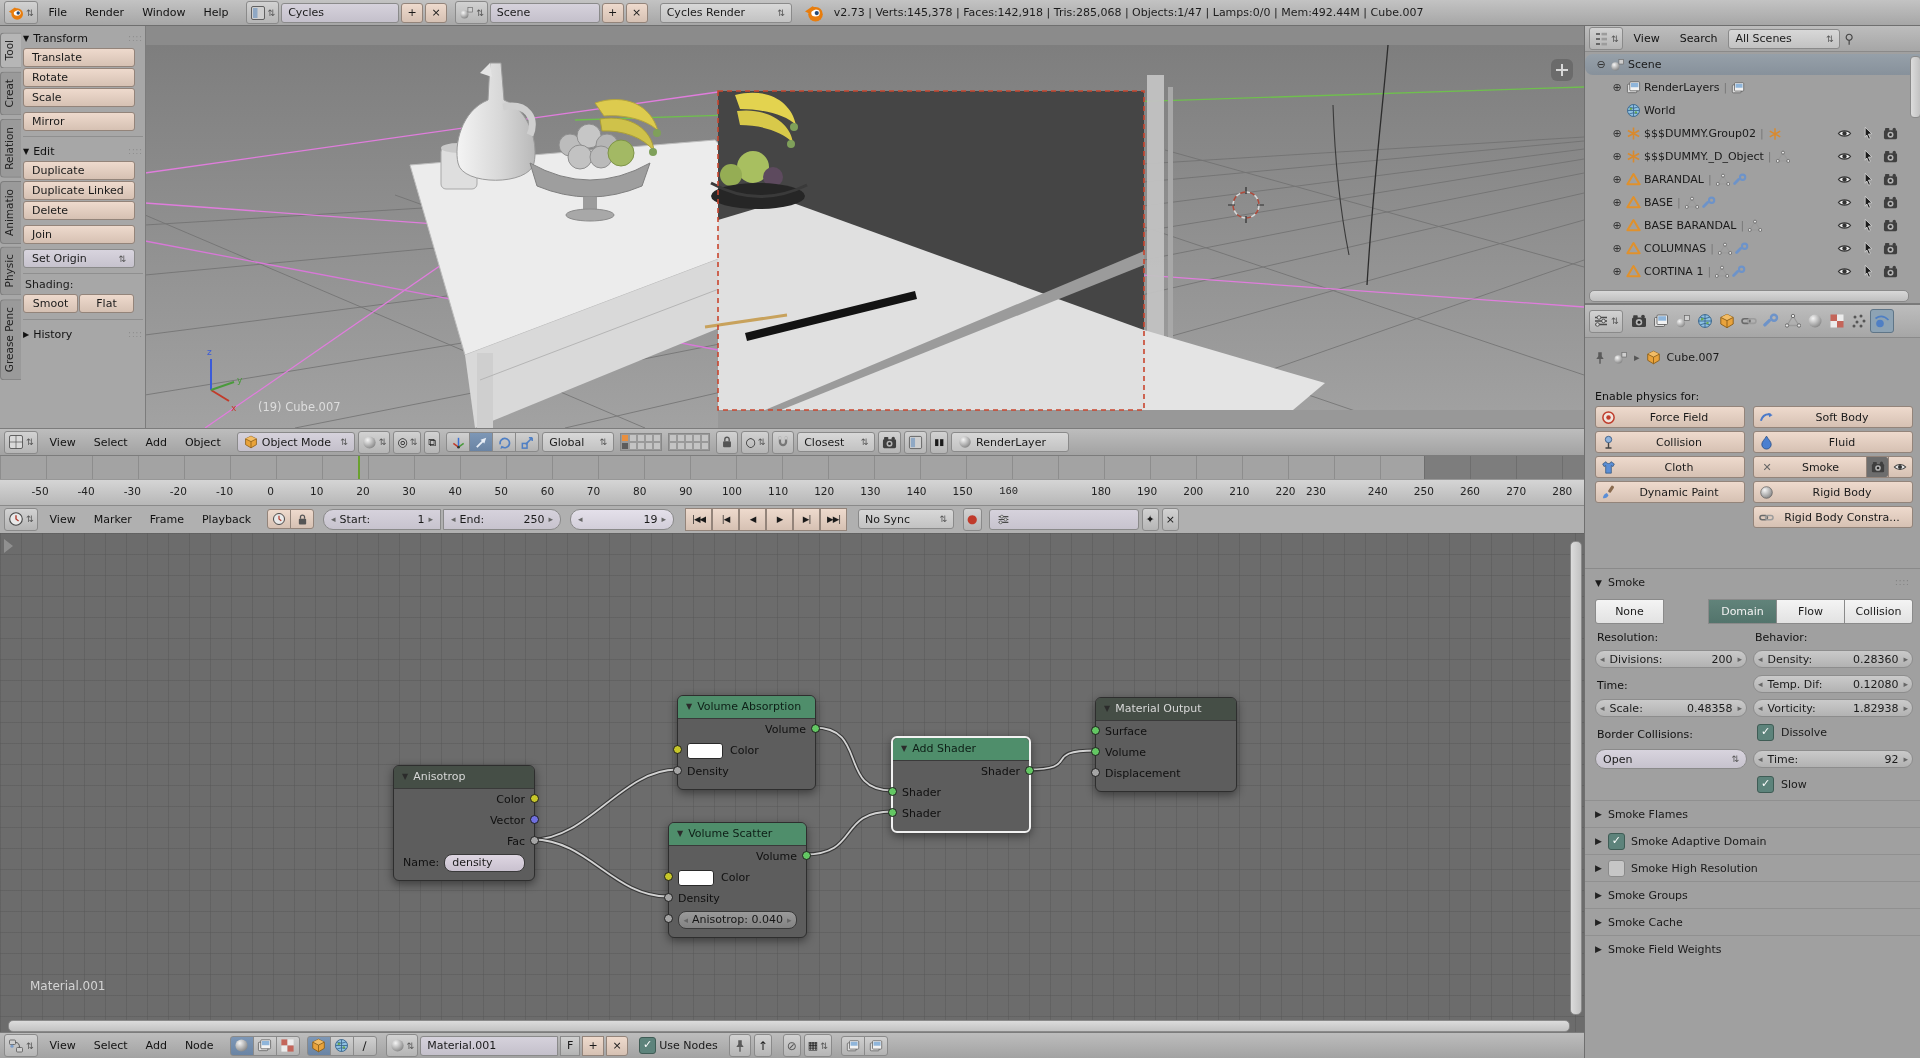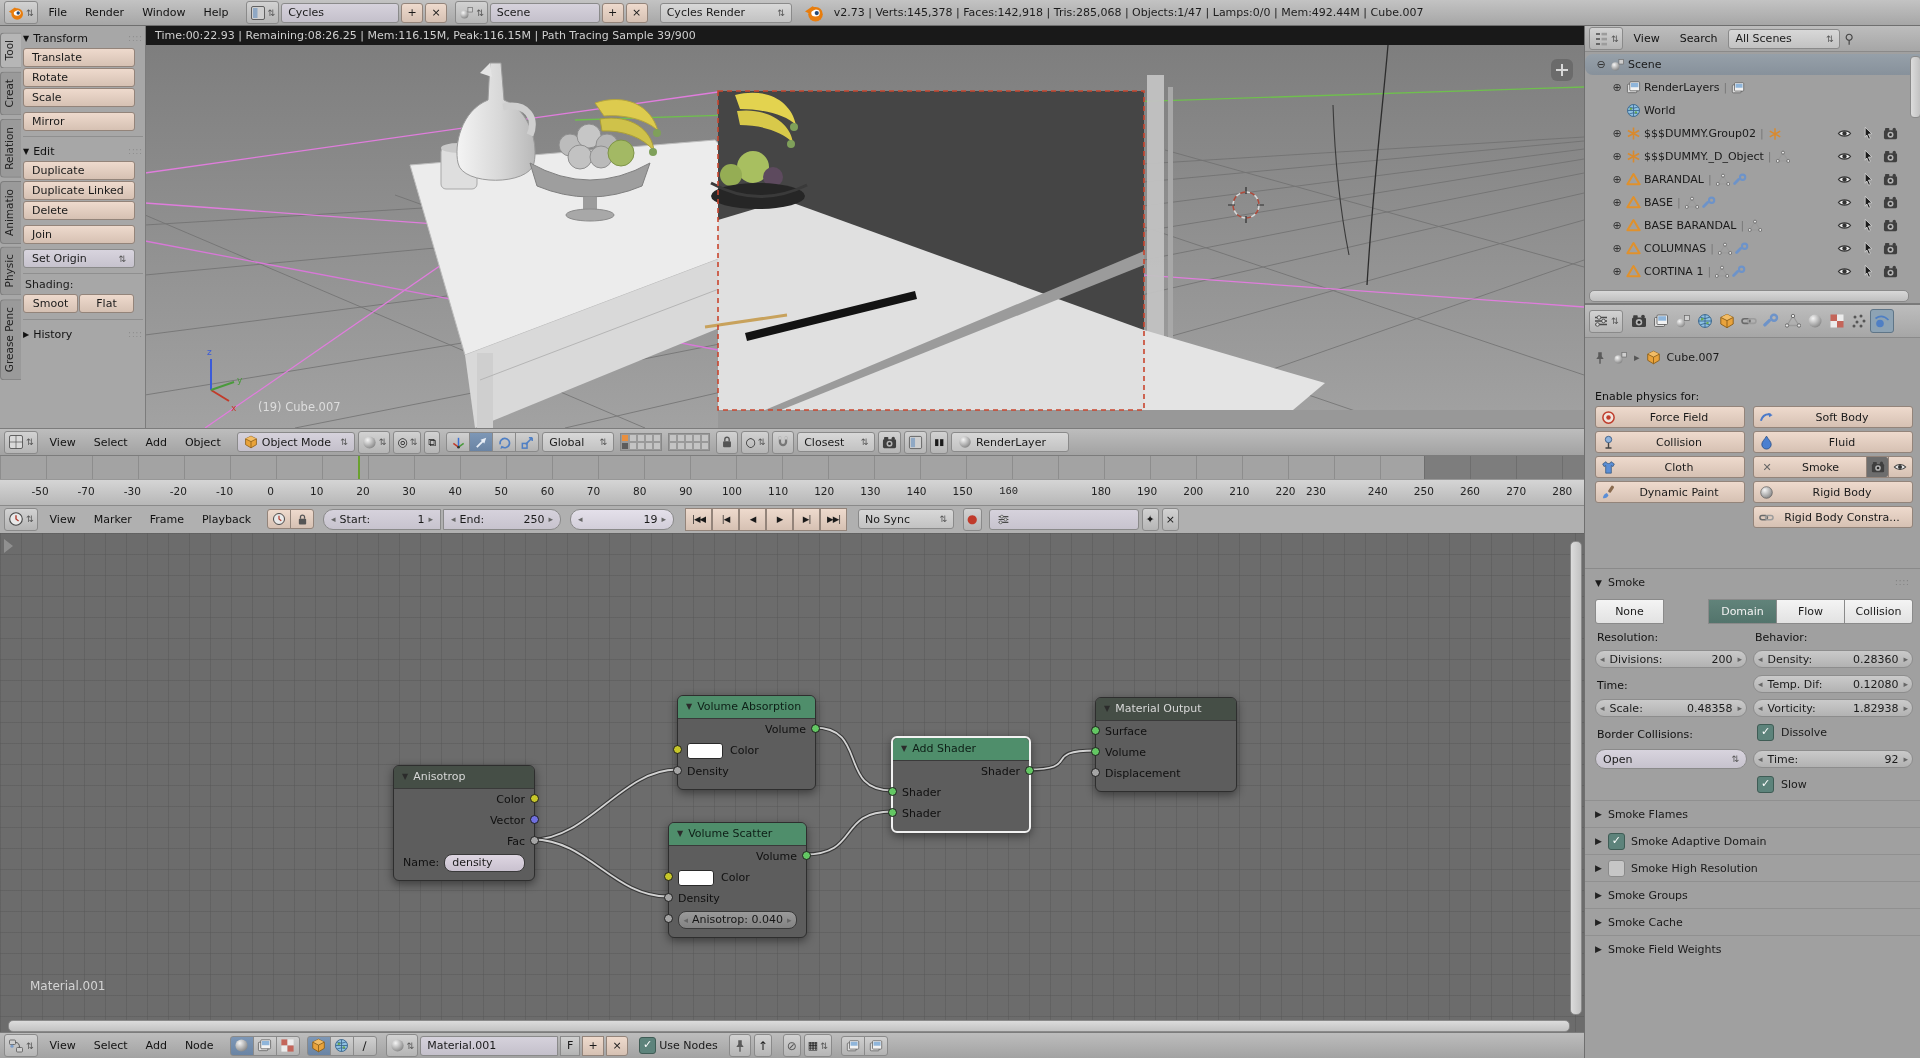--- a/index.html
+++ b/index.html
@@ -459,23 +459,20 @@
           <text x="86" y="366" fill="#c23b2a">x</text>
       </g>
       <text x="113" y="366" fill="#dddddd" font-size="11.5" font-family="DejaVu Sans">(19) Cube.007</text>
 
       <g>
         <rect x="1406" y="14" width="22" height="22" rx="6" fill="#5a5a5a" opacity=".55"></rect>
         <path d="M1417 19v12M1411 25h12" stroke="#d8d8d8" stroke-width="2"></path>
       </g>
     </svg>
 
-    <div id="render-info" class="abs">
-        <span>Time:00:22.93 | Remaining:08:26.25 | Mem:116.15M, Peak:116.15M | Path Tracing Sample 39/900</span>
-      </div>
 
     <div id="toolshelf" class="abs">
       <div id="ts-tabs">
           <div class="ts-tab active">Tool</div>
           <div class="ts-tab">Creat</div>
           <div class="ts-tab">Relation</div>
           <div class="ts-tab">Animatio</div>
           <div class="ts-tab">Physic</div>
           <div class="ts-tab">Grease Penc</div>
         </div>
@@ -641,21 +638,21 @@
     </div>
   </div>
 
   <div id="timeline" class="abs">
     <div id="tl-band">
       <div id="tl-dark" style="left: 1423.9px;"></div>
       <div id="tl-playhead" style="left: 358.297px;"></div>
     </div>
     <div id="tl-ruler">
         <span class="tick" style="left: 40px;">-50</span>
-        <span class="tick" style="left: 86.13px;">-70</span>
+        <span class="tick" style="left: 86.13px;">-40</span>
         <span class="tick" style="left: 132.26px;">-30</span>
         <span class="tick" style="left: 178.39px;">-20</span>
         <span class="tick" style="left: 224.52px;">-10</span>
         <span class="tick" style="left: 270.65px;">0</span>
         <span class="tick" style="left: 316.78px;">10</span>
         <span class="tick" style="left: 362.91px;">20</span>
         <span class="tick" style="left: 409.04px;">30</span>
         <span class="tick" style="left: 455.17px;">40</span>
         <span class="tick" style="left: 501.3px;">50</span>
         <span class="tick" style="left: 547.43px;">60</span>

